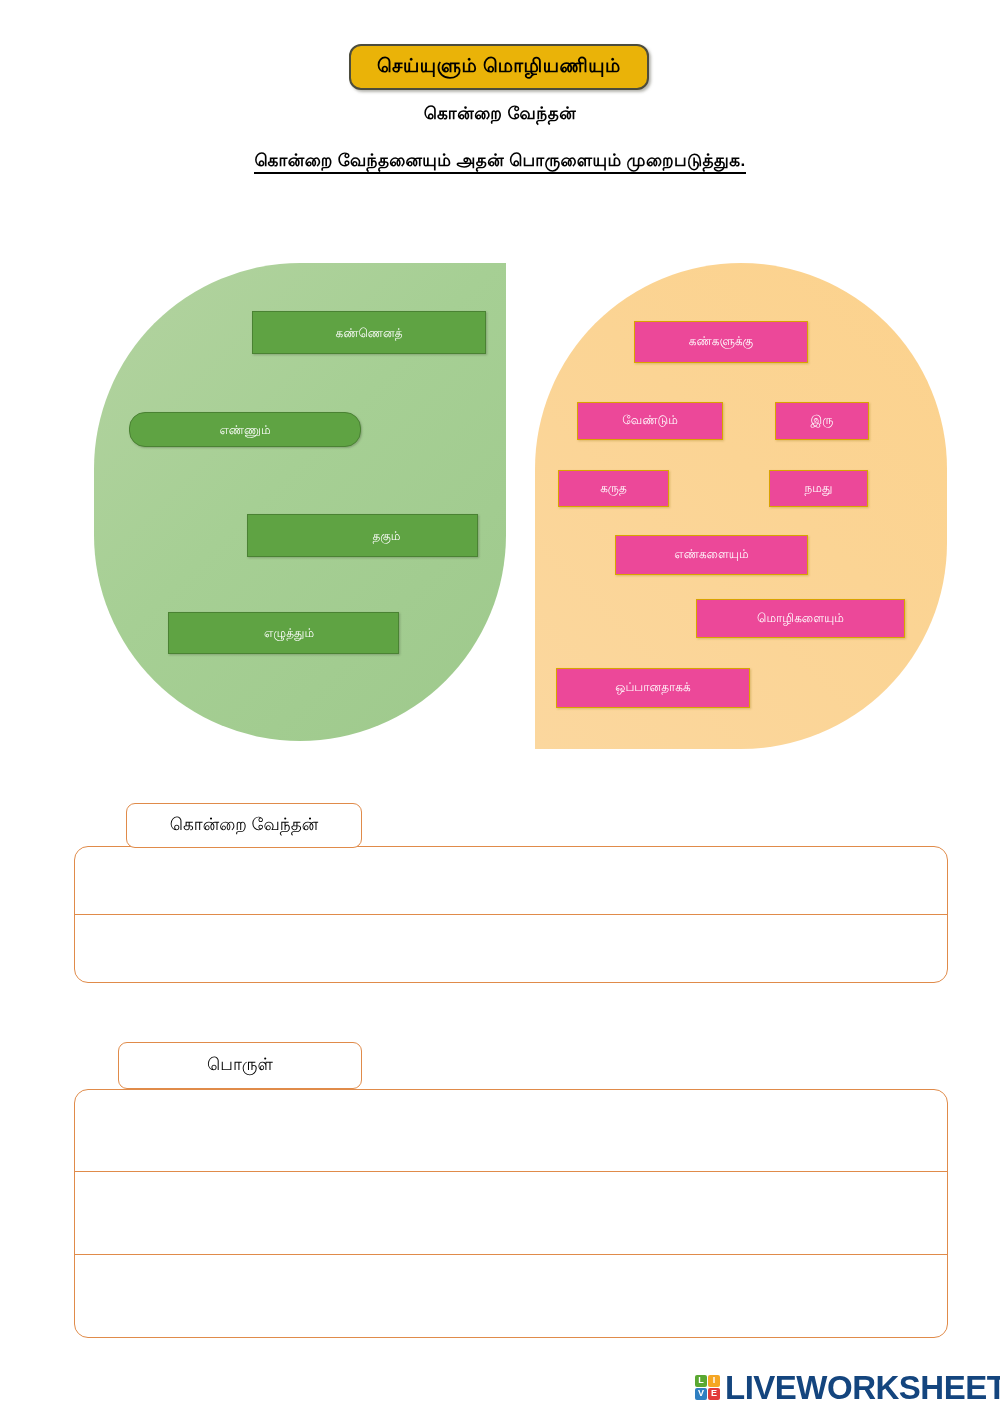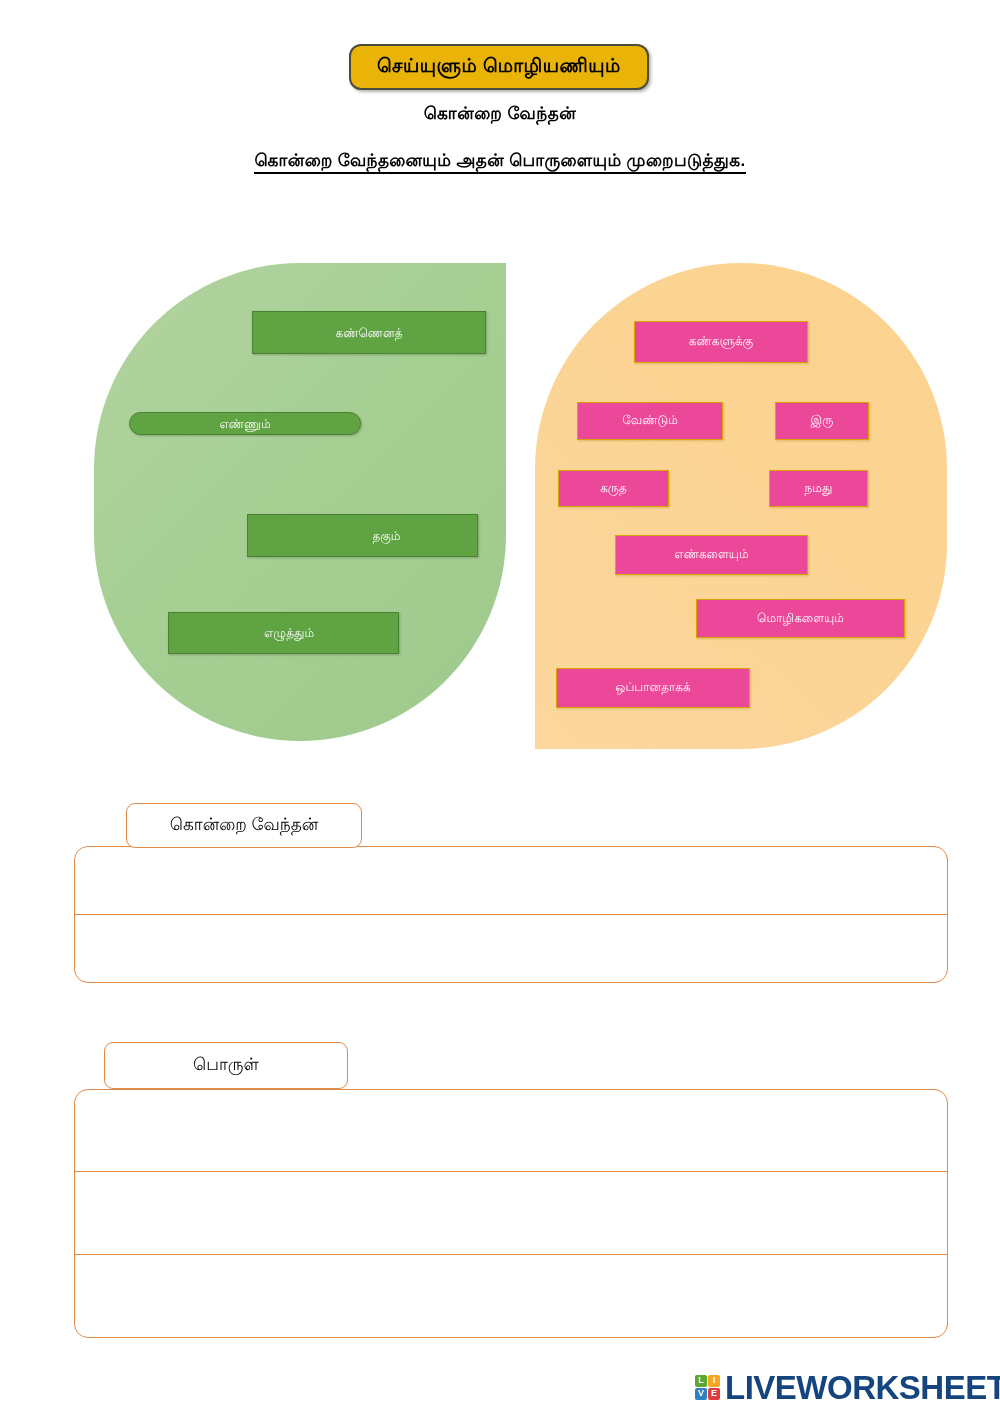--- a/index.html
+++ b/index.html
@@ -111,21 +111,21 @@
   }
   .chip-orange {
     background: #ec4899;
     border: 1px solid #d9a300;
     box-shadow: 1px 1px 2px rgba(170,140,40,0.4);
     font-family: Liberation Mono, monospace;
   }
 
   
   #chip-g-0 { left: 252px; top: 311px; width: 234px; height: 43px; }
-  #chip-g-1 { left: 129px; top: 412px; width: 232px; height: 23px; border-radius: 16px; }
+  #chip-g-1 { left: 129px; top: 412px; width: 232px; height: 35px; border-radius: 16px; }
   #chip-g-2 { left: 247px; top: 514px; width: 231px; height: 43px; padding-left: 48px; }
   #chip-g-3 { left: 168px; top: 612px; width: 231px; height: 42px; padding-left: 11px; }
 
   
   #chip-o-0 { left: 634px; top: 321px; width: 174px; height: 42px; }
   #chip-o-1 { left: 577px; top: 402px; width: 146px; height: 38px; }
   #chip-o-2 { left: 775px; top: 402px; width: 94px; height: 38px; }
   #chip-o-3 { left: 558px; top: 470px; width: 111px; height: 37px; }
   #chip-o-4 { left: 769px; top: 470px; width: 99px; height: 37px; }
   #chip-o-5 { left: 615px; top: 535px; width: 193px; height: 40px; }
@@ -160,21 +160,21 @@
     box-sizing: border-box;
     width: 100%;
     border-bottom: 1.3px solid #e08b4a;
   }
   .answer-row:last-child { border-bottom: none; }
 
   #answer-tab-1 { left: 126px; top: 803px; width: 236px; height: 45px; }
   #answer-body-1 { left: 74px; top: 846px; width: 874px; height: 137px; }
   #answer-body-1 .answer-row { height: 50%; }
 
-  #answer-tab-2 { left: 104px; top: 1042px; width: 244px; height: 47px; }
+  #answer-tab-2 { left: 118px; top: 1042px; width: 244px; height: 47px; }
   #answer-body-2 { left: 74px; top: 1089px; width: 874px; height: 249px; }
   #answer-body-2 .answer-row { height: 33.3333%; }
 
   
   #logo {
     position: absolute;
     left: 695px;
     top: 1366px;
     display: flex;
     align-items: center;

